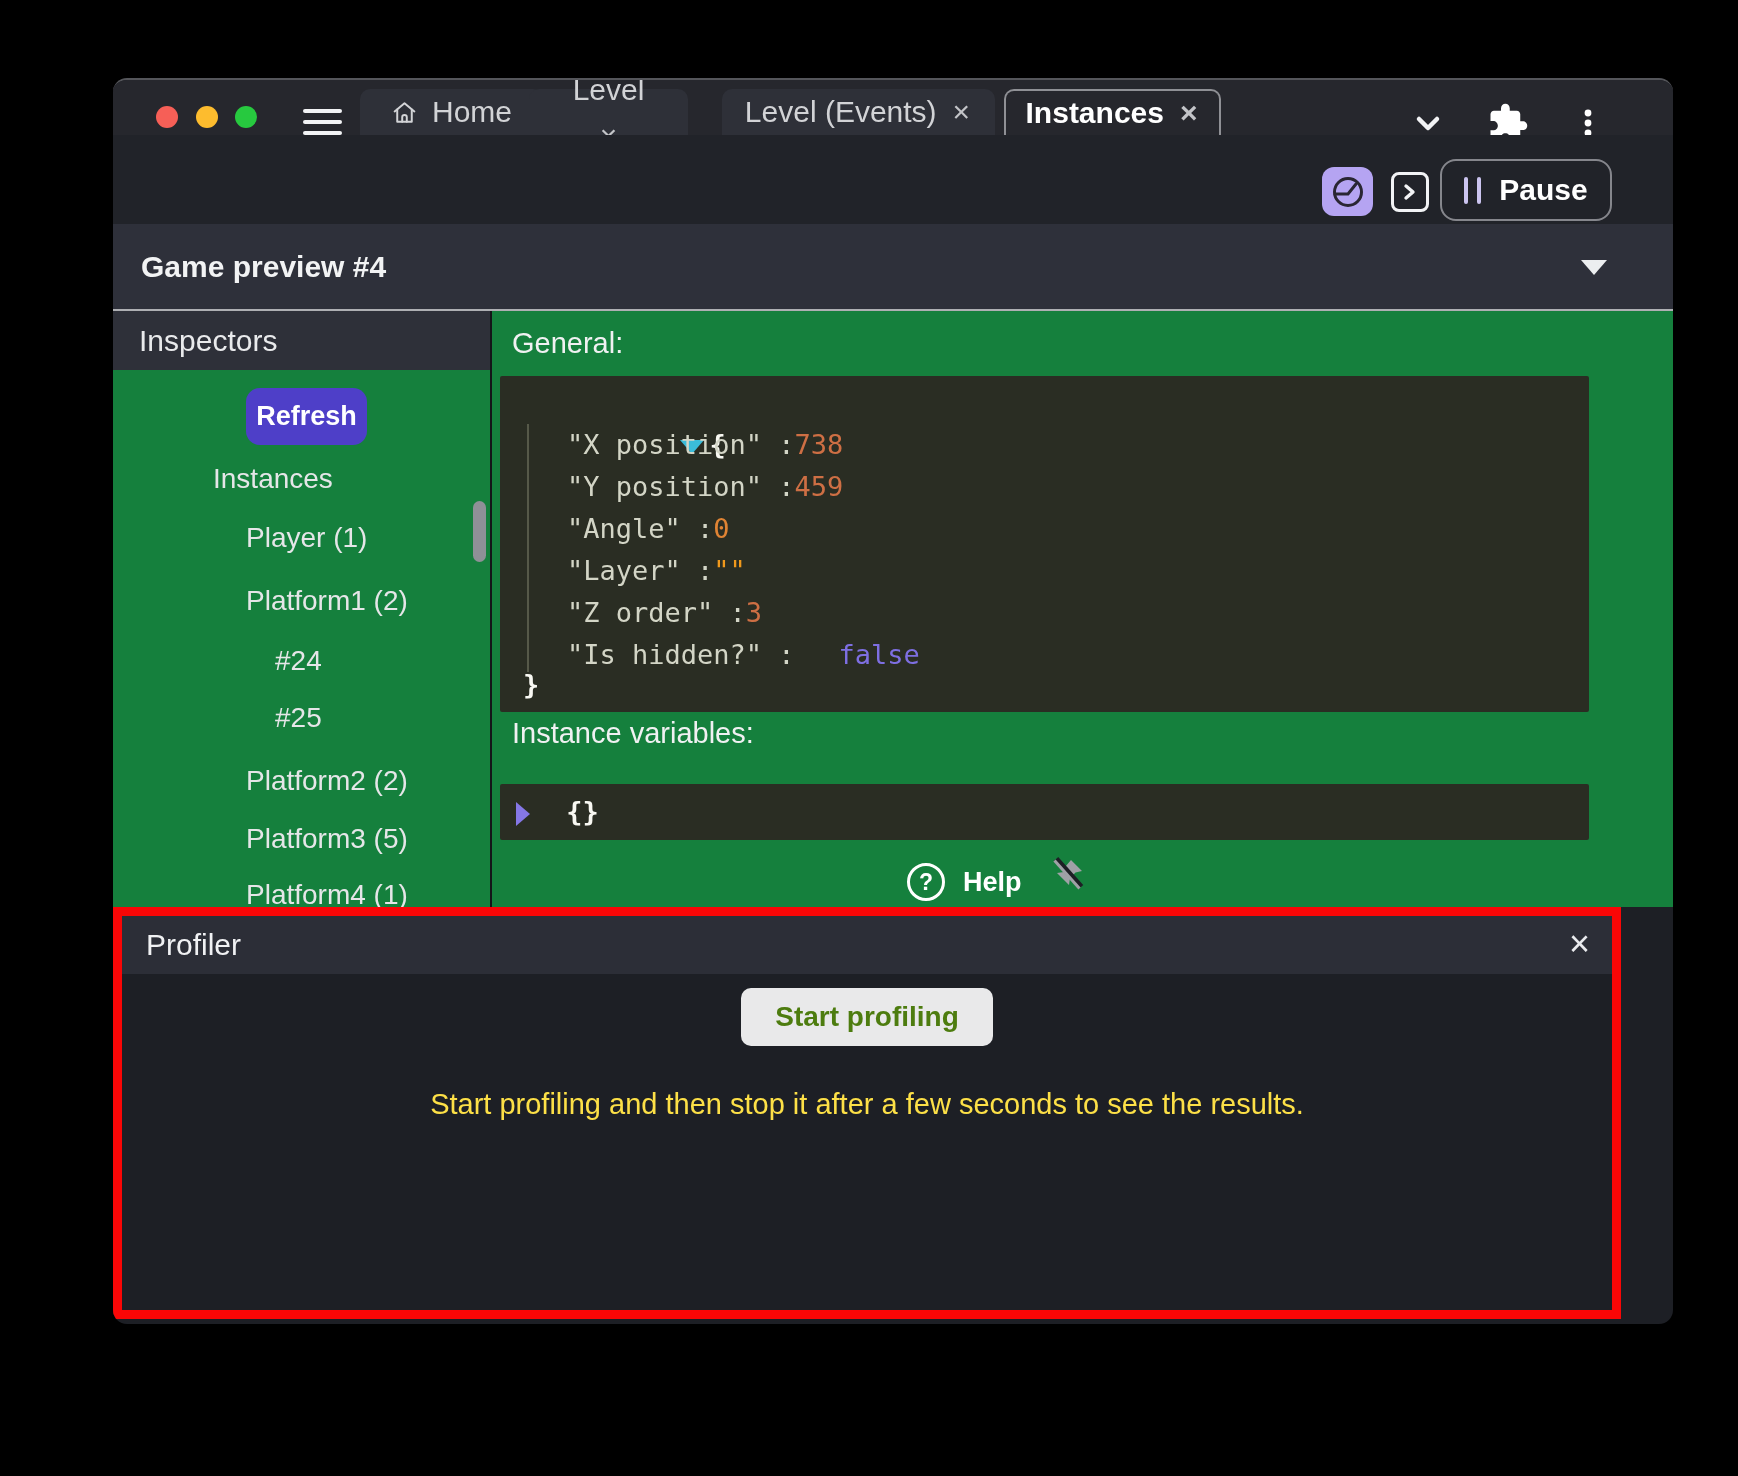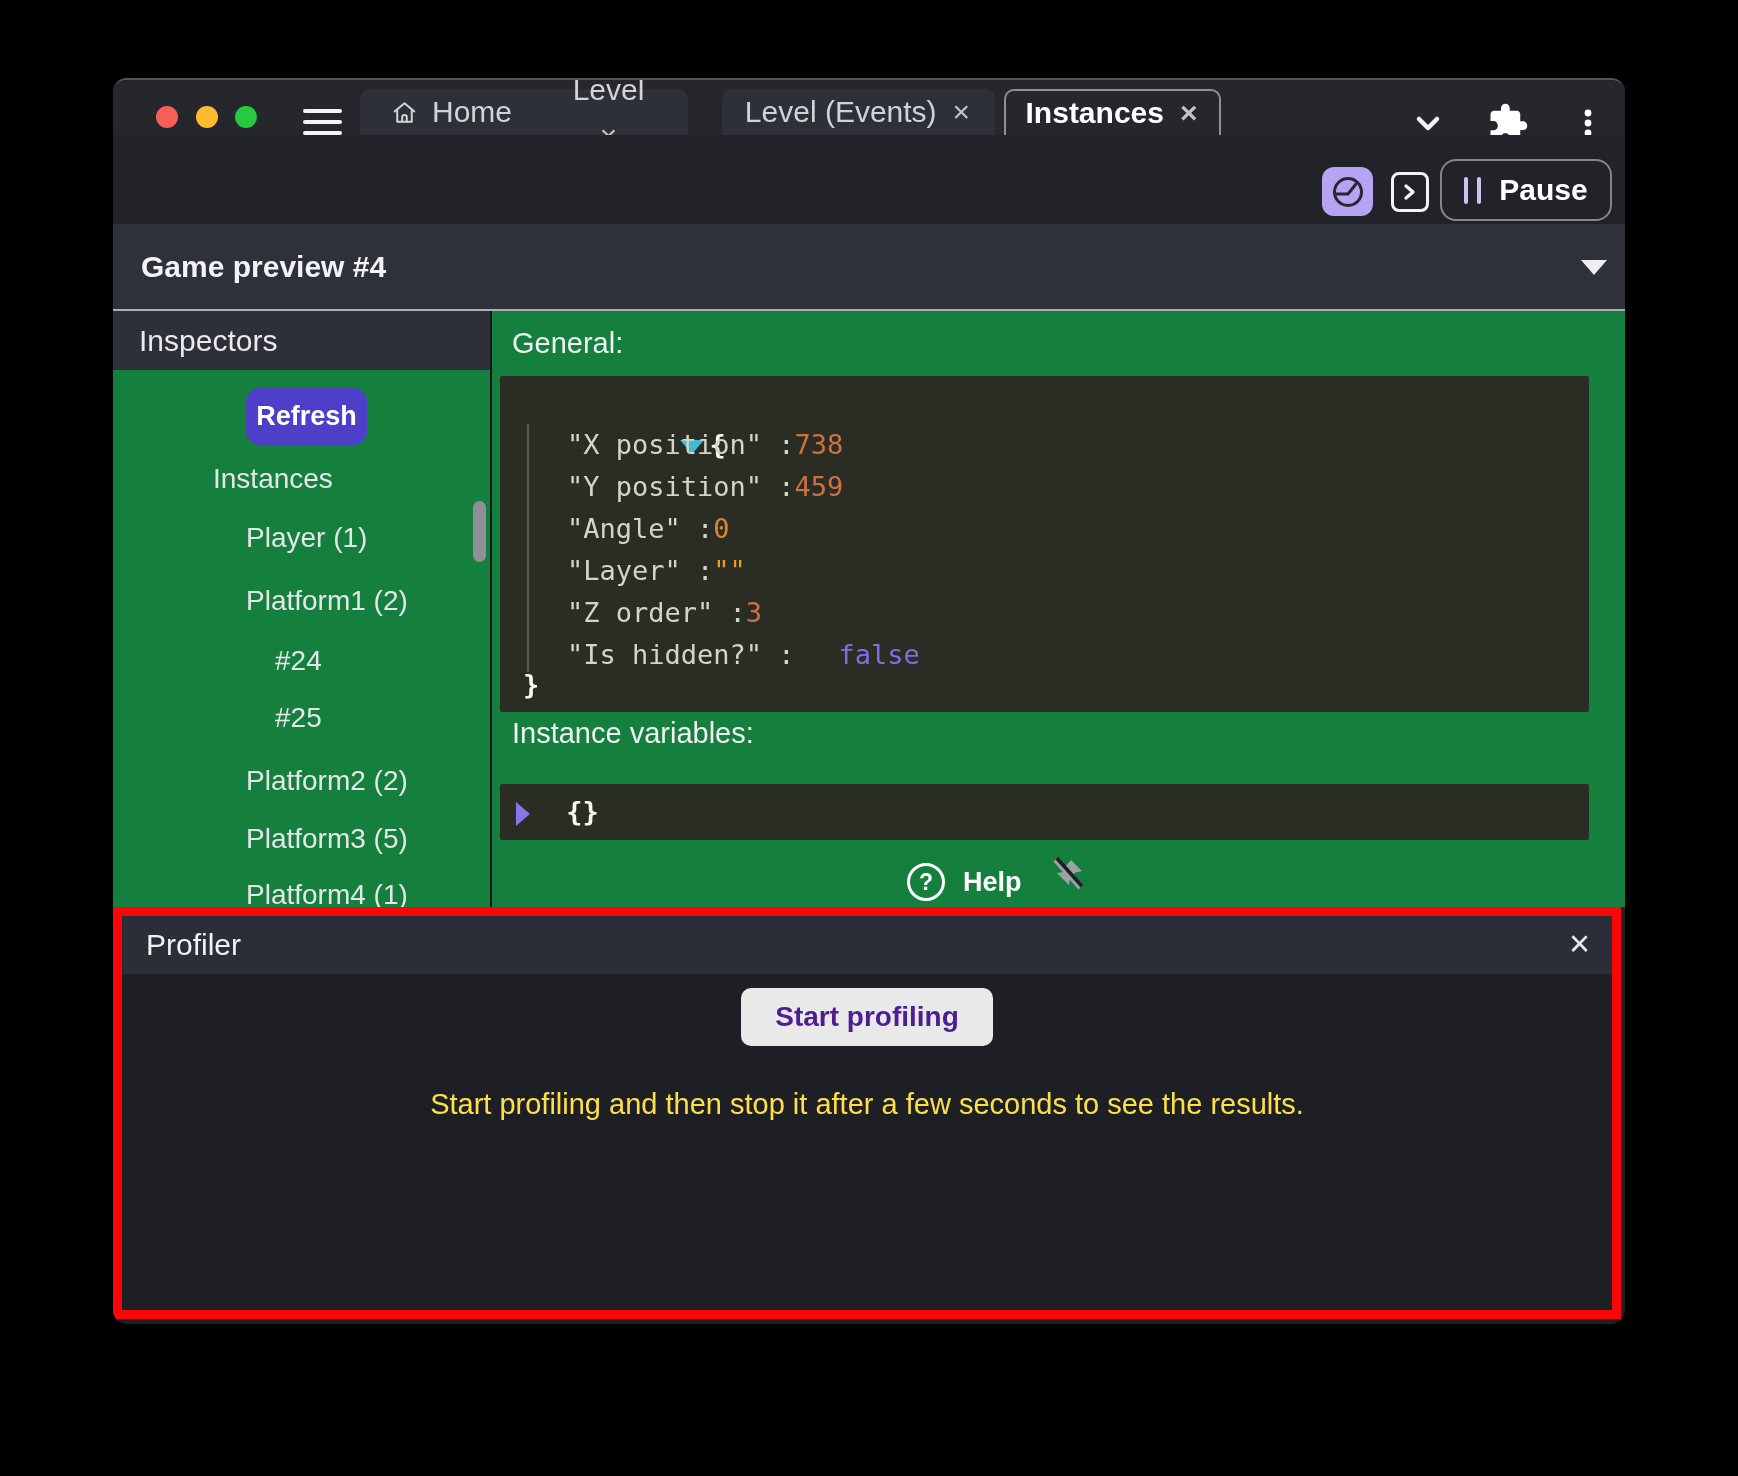--- a/index.html
+++ b/index.html
@@ -1,19 +1,19 @@
 <!DOCTYPE html>
 <html><head>
 <meta charset="utf-8">
 <style>
   html,body{margin:0;padding:0;background:#000;width:1738px;height:1476px;overflow:hidden;
     font-family:"Liberation Sans", sans-serif;-webkit-font-smoothing:antialiased;}
   .abs{position:absolute;}
   #window{left:113px;top:78px;width:1512px;height:1244px;background:#1d1f25;border-radius:14px;
-    box-shadow:0 40px 120px rgba(0,0,0,.85);overflow:hidden;border-top:2px solid #54555a;}
+    box-shadow:0 40px 120px rgba(0,0,0,.85);overflow:hidden;border-top:2px solid #54555a;padding-left:48px;}
   
   #titlebar{left:0;top:0;width:100%;height:55px;background:#26272d;}
   .light{width:22px;height:22px;border-radius:50%;top:26px;}
   #light-close{left:43px;background:#f65f57;}
   #light-min{left:83px;background:#fdbc2e;}
   #light-max{left:122px;background:#27c93f;}
   #hamburger{left:190px;top:29px;width:39px;height:26px;display:flex;flex-direction:column;justify-content:space-between;cursor:pointer;}
   #hamburger .bar{height:4px;background:#f2f3f5;border-radius:2px;}
   .tab{top:9px;height:46px;border-radius:10px 10px 0 0;display:flex;align-items:center;justify-content:center;
     gap:14px;color:#d2d3d6;font-size:30px;background:#2e3038;box-sizing:border-box;}
@@ -80,21 +80,21 @@
      display:flex;align-items:center;justify-content:center;color:#fff;font-weight:bold;font-size:23px;}
   #help-label{color:#ffffff;font-weight:bold;font-size:27px;}
   #pin-off-btn{left:558px;top:545px;width:36px;height:36px;cursor:pointer;}
   
   #profiler-panel{left:0;top:827px;width:1508px;height:412px;border:9px solid #fa0606;box-sizing:border-box;background:#1d1f25;}
   #profiler-header{left:0;top:0;width:100%;height:58px;background:#2c2e37;display:flex;align-items:center;}
   #profiler-title{margin-left:24px;color:#f0f1f3;font-size:30px;}
   #profiler-close{position:absolute;right:22px;top:6px;color:#eaebee;font-size:36px;line-height:44px;cursor:pointer;}
   #profiler-body{left:0;top:58px;width:100%;height:336px;display:flex;flex-direction:column;align-items:center;}
   #start-profiling-btn{margin-top:14px;height:58px;padding:0 34px;background:#e9e9ea;border:none;border-radius:10px;
-     color:#4c1d95;font-weight:bold;font-size:28px;font-family:"Liberation Sans",sans-serif;cursor:pointer;}
+     color:#4d7c0f;font-weight:bold;font-size:28px;font-family:"Liberation Sans",sans-serif;cursor:pointer;}
   #profiler-hint{margin-top:42px;color:#fde047;font-size:29px;}
   svg{display:block;}
 </style>
 </head>
 <body>
 
 <div class="abs" id="window">
 
   <div class="abs" id="titlebar">
     <div class="abs light" id="light-close"></div>

